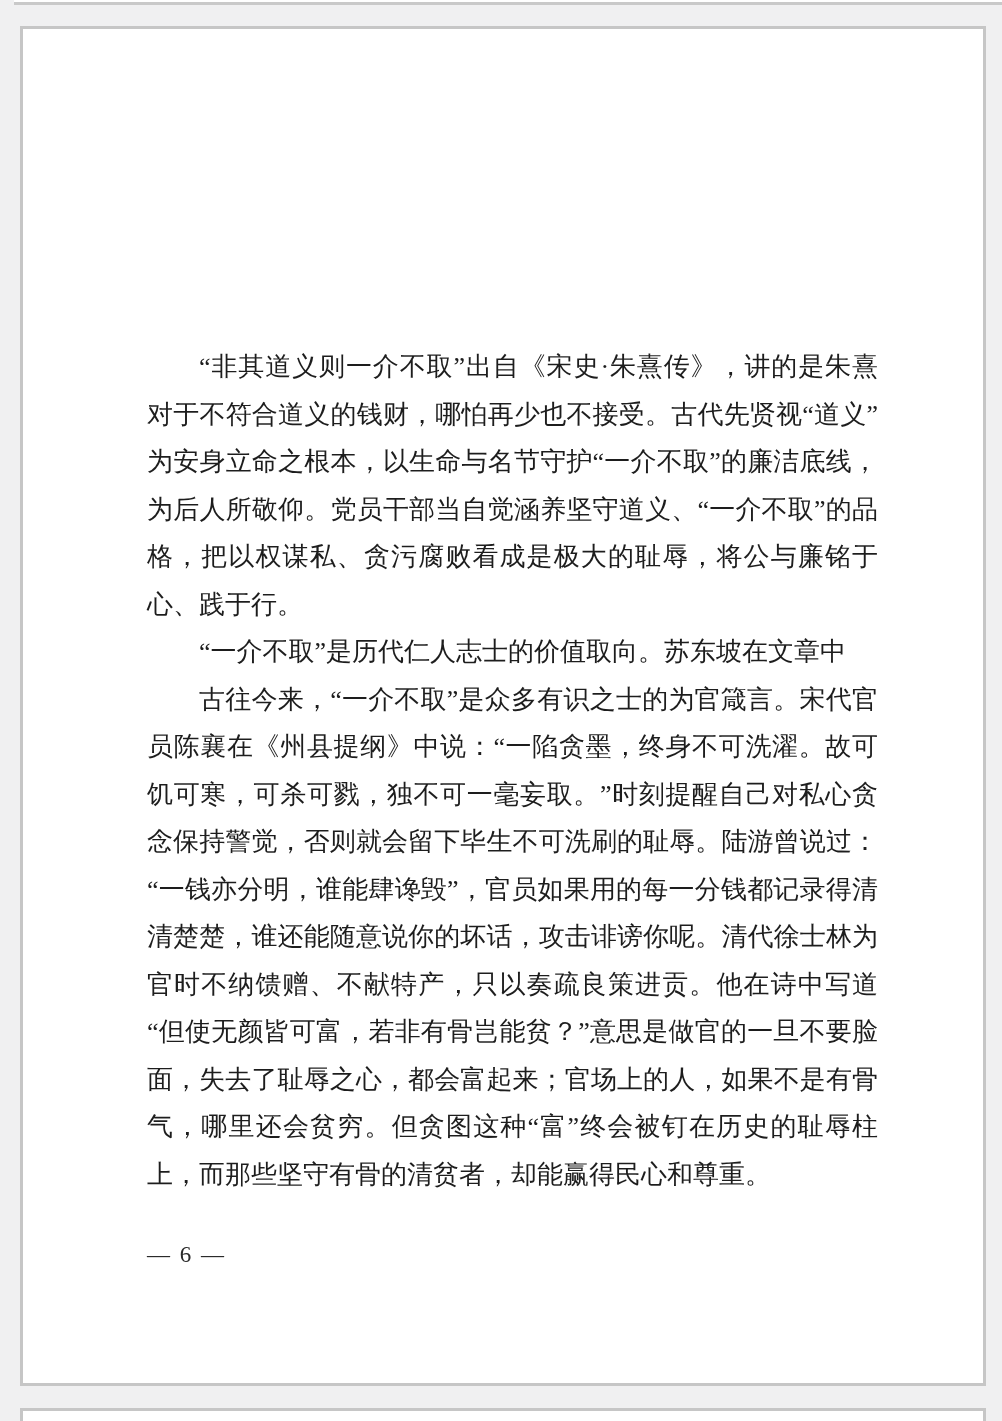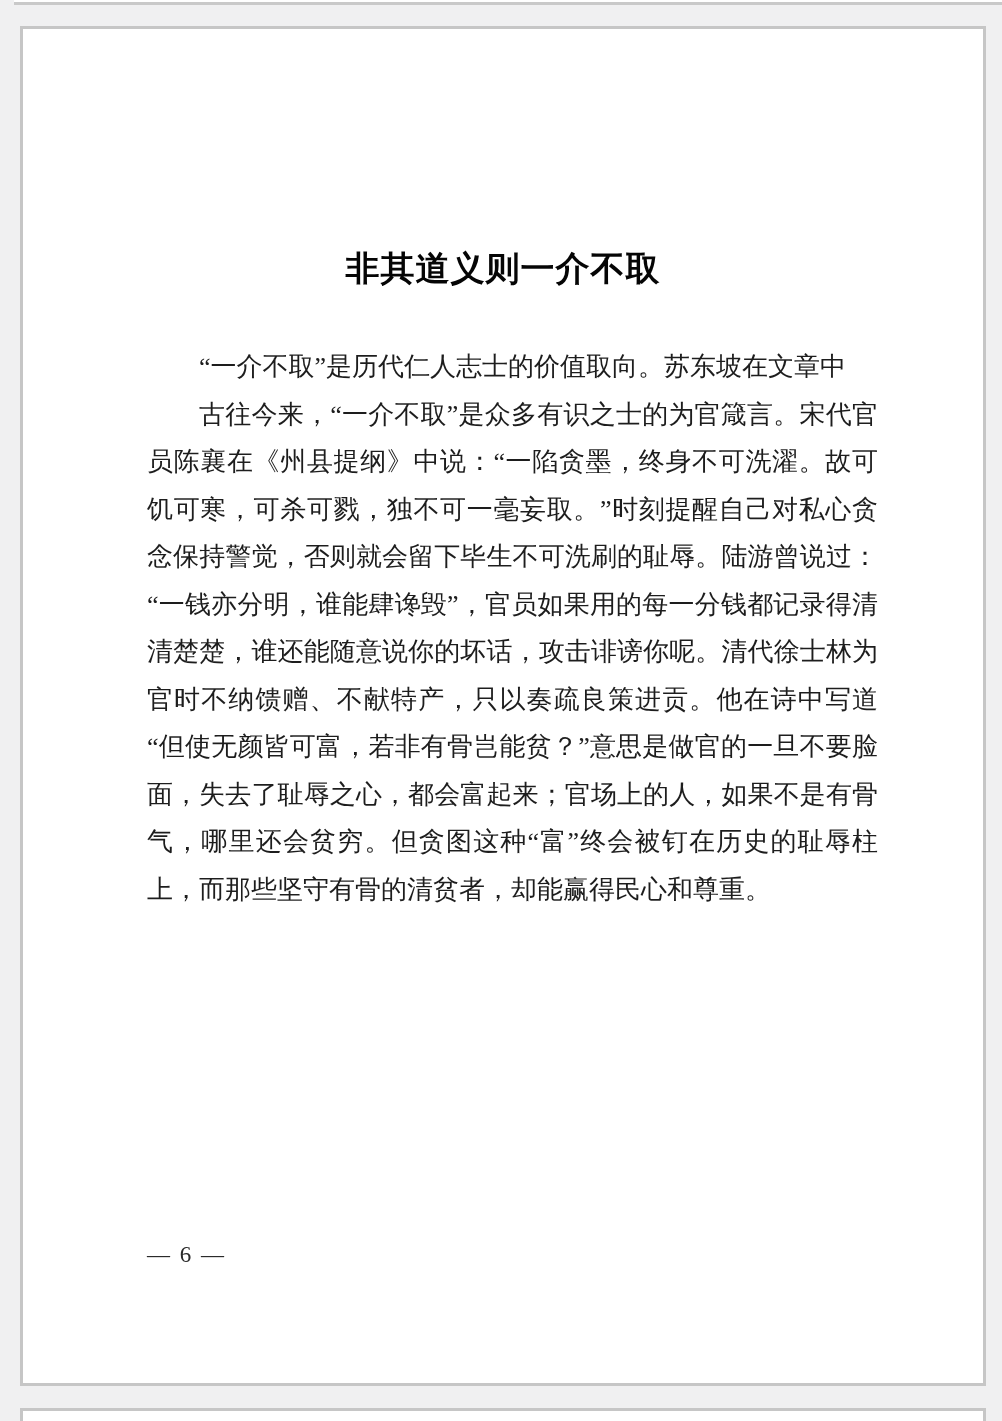--- a/index.html
+++ b/index.html
@@ -87,23 +87,23 @@
 </style>
 </head>
 <body>
 
 <div class="viewport">
 
   <div class="prev-page-edge"></div>
 
   <div class="page">
 
-    <h1 class="article-title">非其道义则一介不取</h1>
 
     <div class="article-body">
+      <p>“非其道义则一介不取”出自《宋史·朱熹传》，讲的是朱熹对于不符合道义的钱财，哪怕再少也不接受。古代先贤视“道义”为安身立命之根本，以生命与名节守护“一介不取”的廉洁底线，为后人所敬仰。党员干部当自觉涵养坚守道义、“一介不取”的品格，把以权谋私、贪污腐败看成是极大的耻辱，将公与廉铭于心、践于行。</p>
       <p>“一介不取”是历代仁人志士的价值取向。苏东坡在文章中</p>
       <p>古往今来，“一介不取”是众多有识之士的为官箴言。宋代官员陈襄在《州县提纲》中说：“一陷贪墨，终身不可洗濯。故可饥可寒，可杀可戮，独不可一毫妄取。”时刻提醒自己对私心贪念保持警觉，否则就会留下毕生不可洗刷的耻辱。陆游曾说过：“一钱亦分明，谁能肆谗毁”，官员如果用的每一分钱都记录得清清楚楚，谁还能随意说你的坏话，攻击诽谤你呢。清代徐士林为官时不纳馈赠、不献特产，只以奏疏良策进贡。他在诗中写道“但使无颜皆可富，若非有骨岂能贫？”意思是做官的一旦不要脸面，失去了耻辱之心，都会富起来；官场上的人，如果不是有骨气，哪里还会贫穷。但贪图这种“富”终会被钉在历史的耻辱柱上，而那些坚守有骨的清贫者，却能赢得民心和尊重。</p>
     </div>
 
     <div class="page-number">— 6 —</div>
 
   </div>
 
   <div class="next-page-edge"></div>
 

